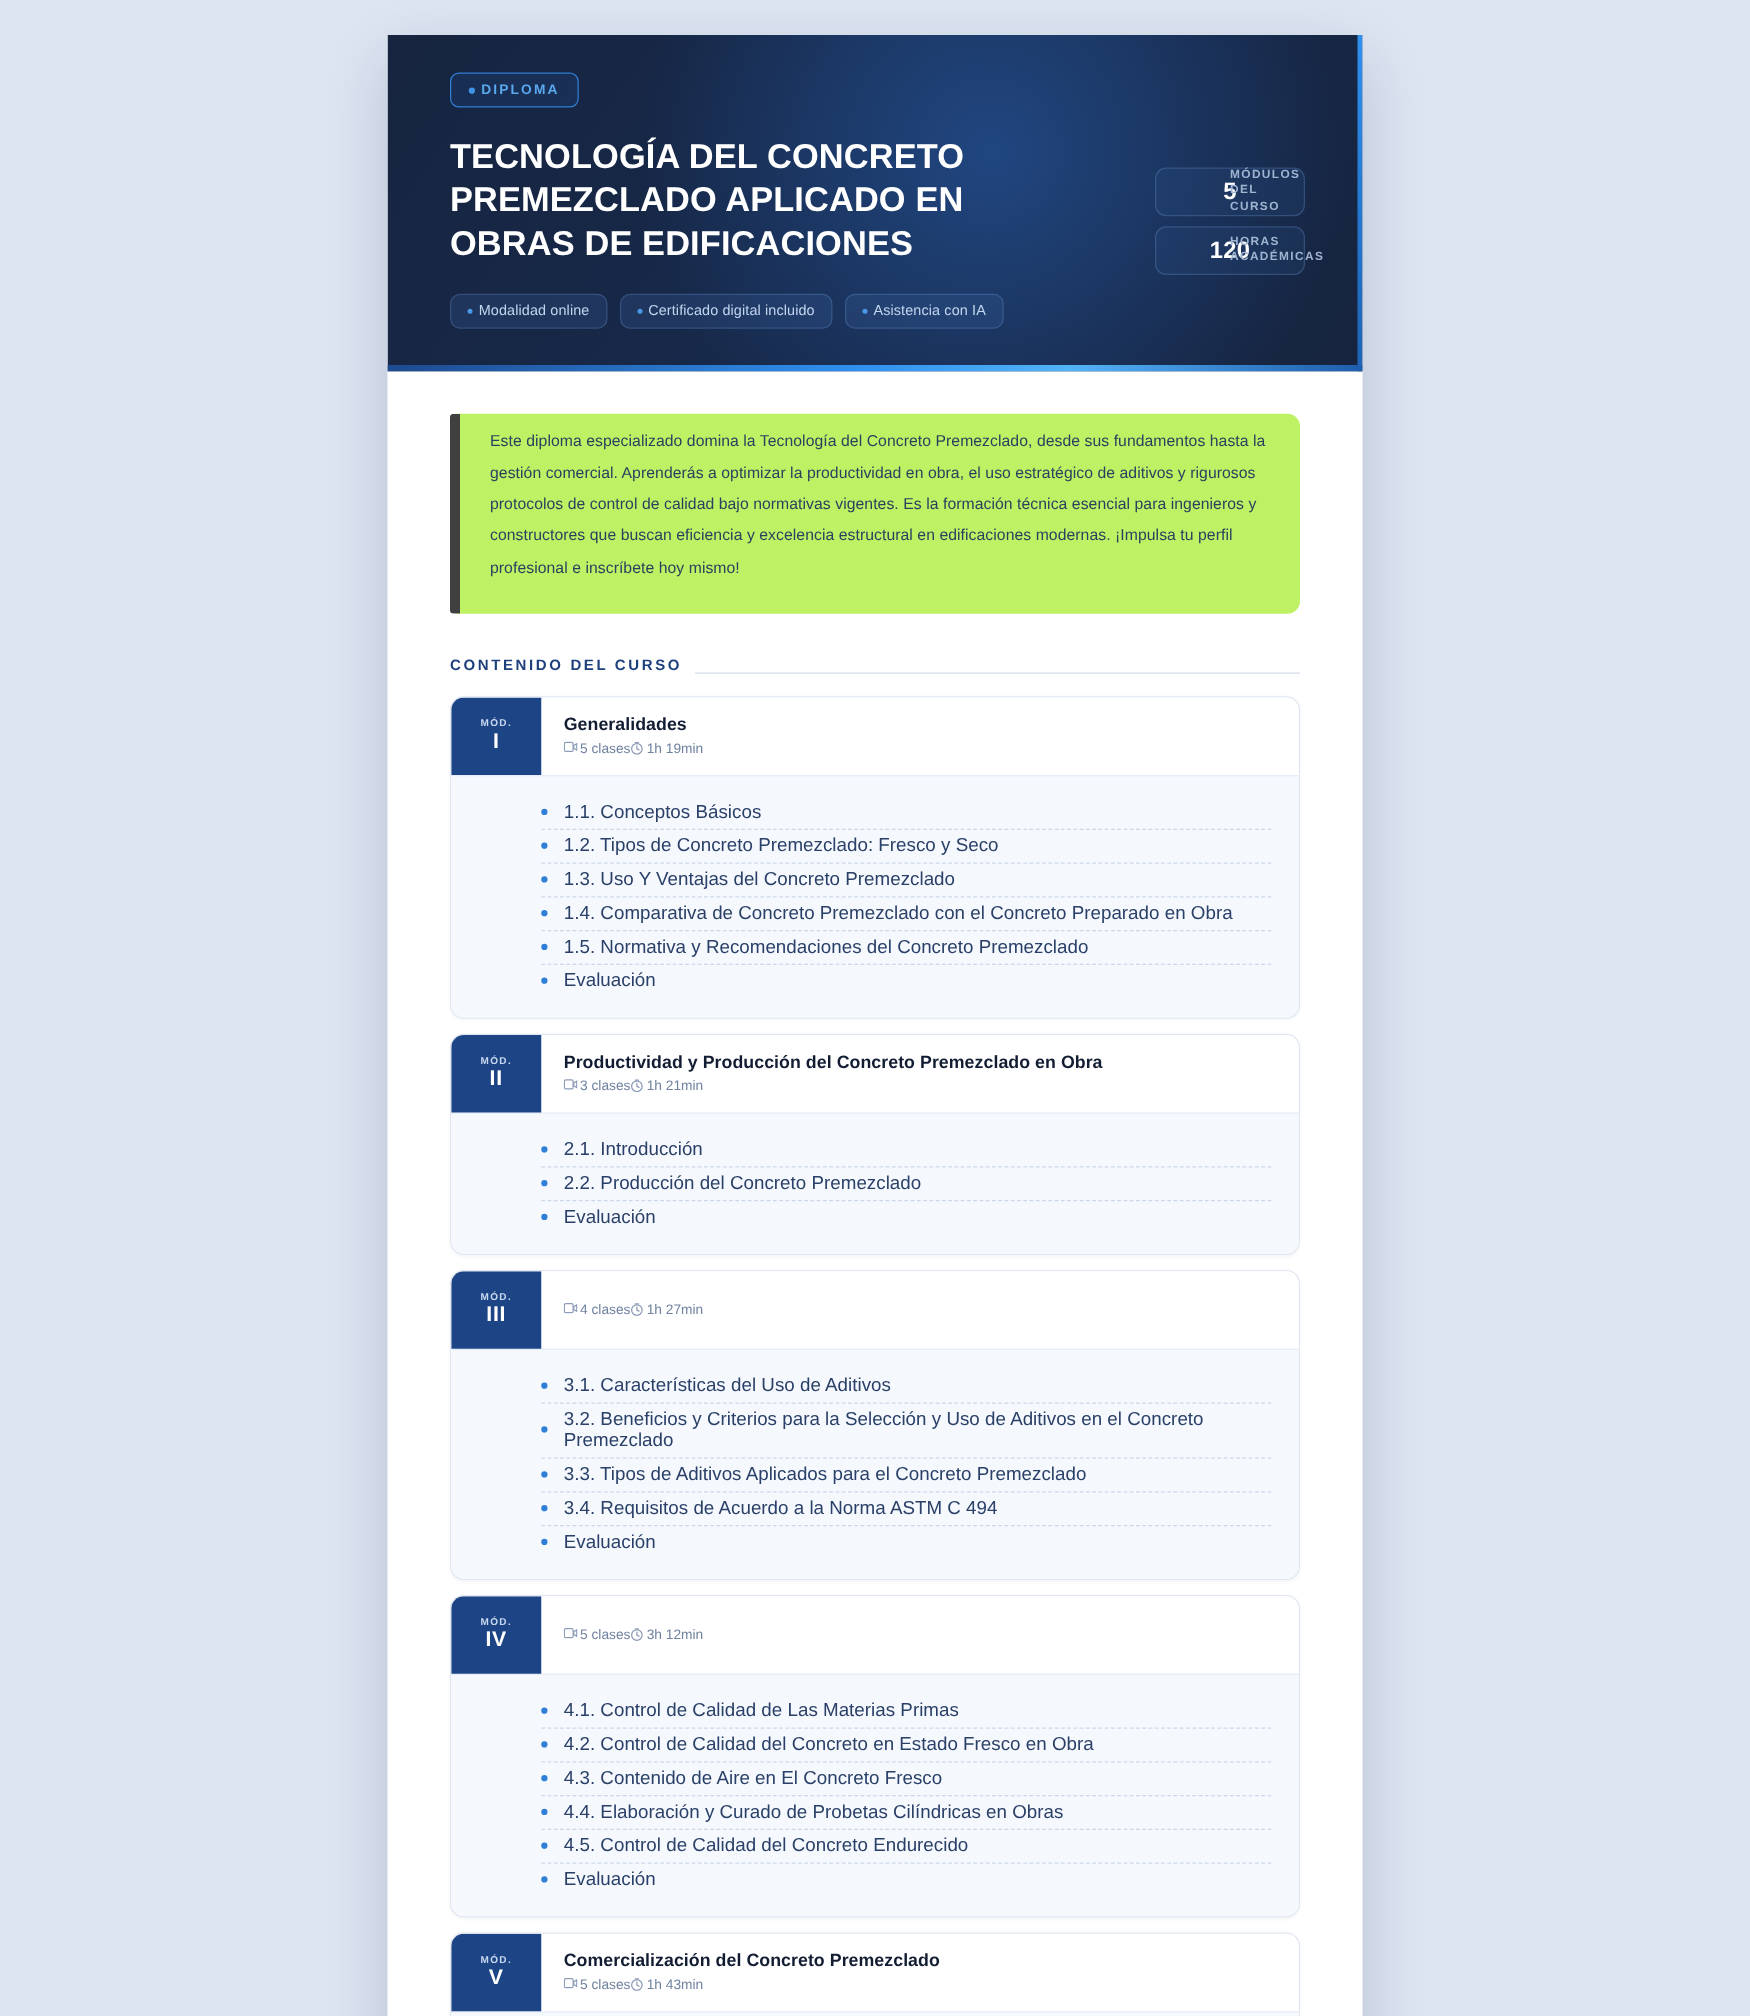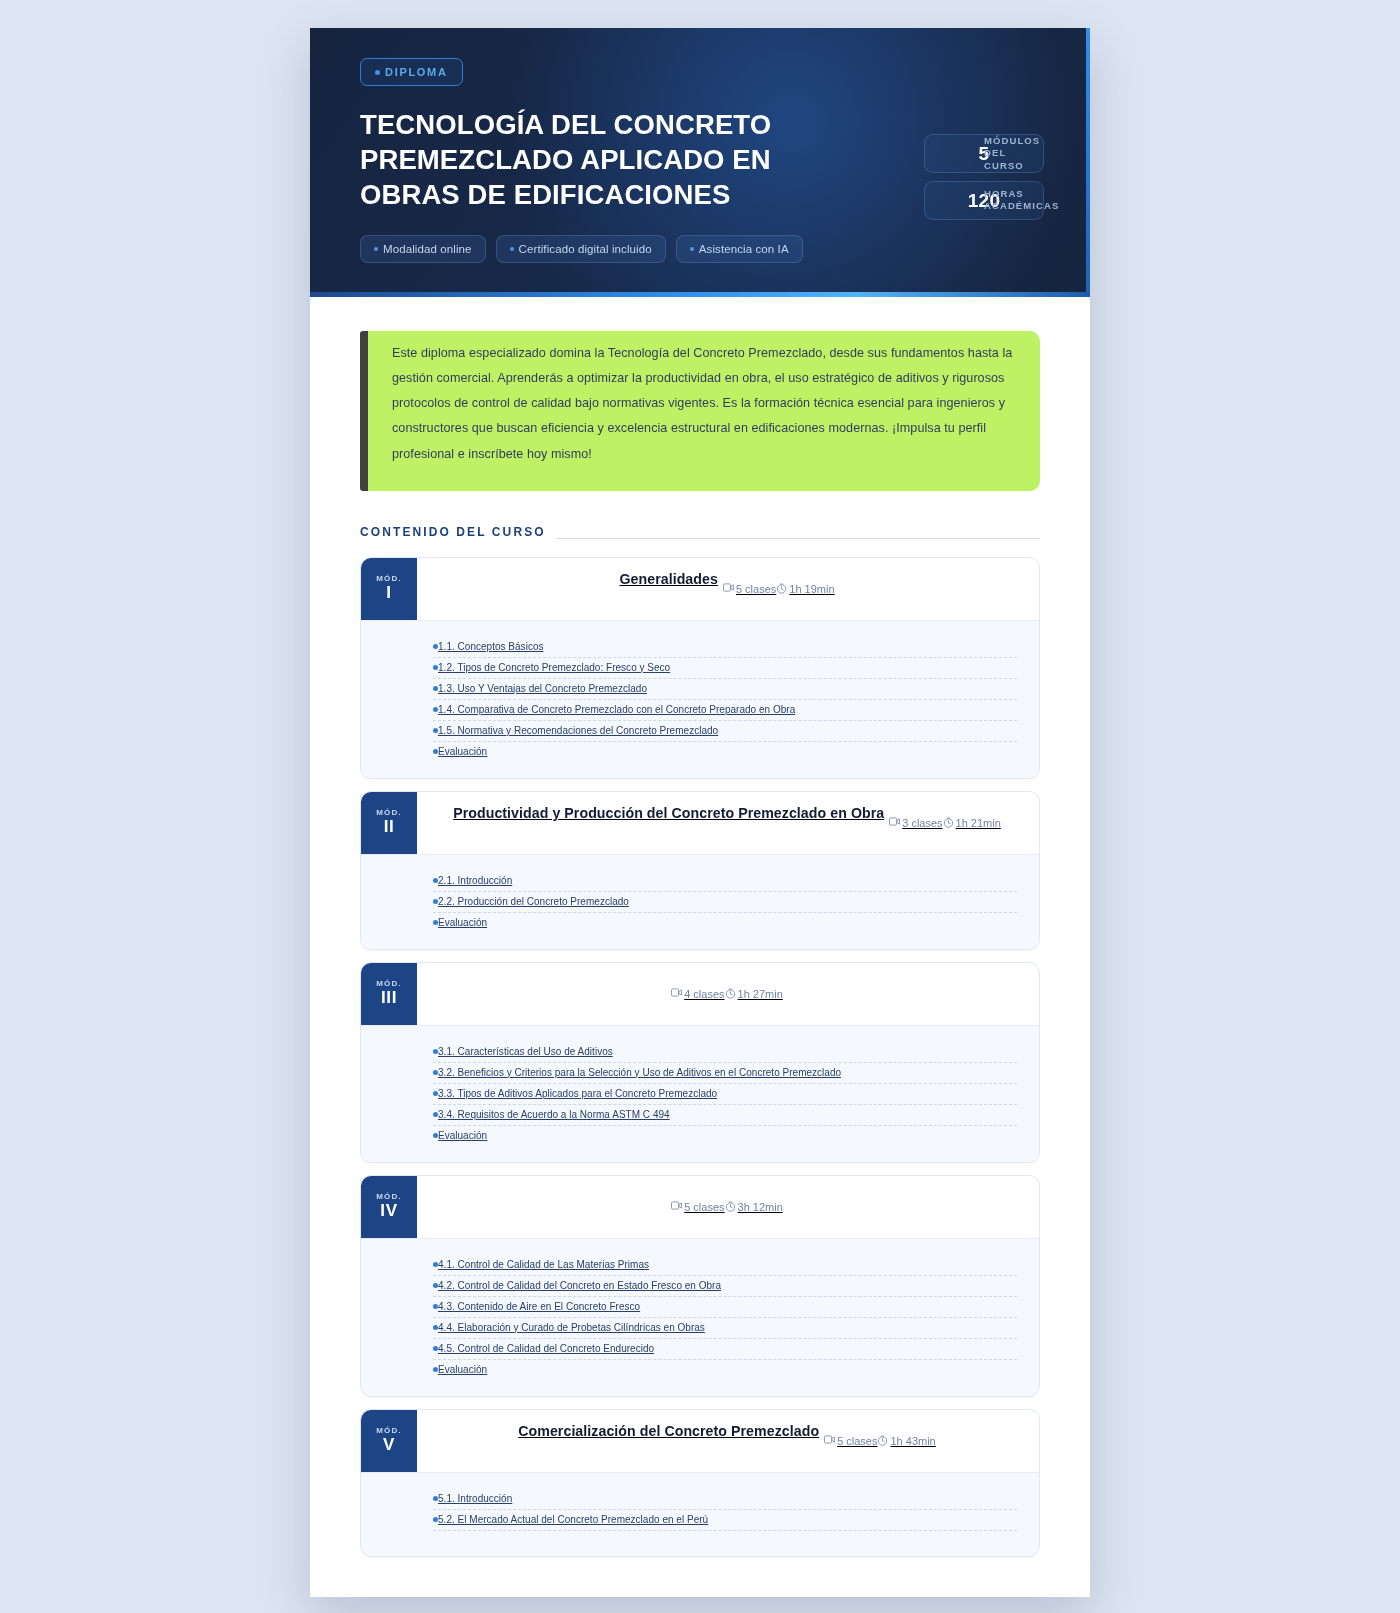--- a/index.html
+++ b/index.html
@@ -195,21 +195,21 @@
     overflow: hidden;
     background: #ffffff;
     box-shadow: 0 1px 3px rgba(30, 55, 105, 0.05);
   }
   .mod-head {
     display: flex;
     align-items: stretch;
     background: #ffffff;
   }
   .mod-badge {
-    width: 56px;
+    width: 72px;
     min-height: 62px;
     background: #1d4585;
     color: #ffffff;
     display: flex;
     flex-direction: column;
     align-items: center;
     justify-content: center;
     gap: 1px;
     flex: none;
   }
@@ -222,24 +222,23 @@
   .mod-badge .mb-num {
     font-size: 17px;
     font-weight: 800;
     letter-spacing: 0.6px;
     line-height: 1.1;
   }
   .mod-head-text {
     flex: 1;
     padding: 13px 20px 13px 18px;
     display: flex;
-    flex-direction: row;
+    flex-direction: column;
     justify-content: center;
     gap: 5px;
-    text-decoration: underline;
   }
   .mod-title {
     color: #121d33;
     font-size: 14.2px;
     font-weight: 800;
     letter-spacing: 0.05px;
   }
   .mod-meta {
     display: flex;
     align-items: center;
@@ -251,27 +250,26 @@
   .mi svg { display: block; }
 
   .lessons {
     background: #f5f8fd;
     border-top: 1px solid #e6ecf6;
     padding: 16px 22px 16px 72px;
   }
   .lesson {
     display: flex;
     align-items: center;
-    gap: 0;
+    gap: 13px;
     color: #2a4068;
-    font-size: 10px;
+    font-size: 15px;
     padding: 4px 0 5px 0;
     border-bottom: 1px dashed #ccd8e9;
     letter-spacing: 0.02px;
-    text-decoration: underline;
   }
   .lesson:last-child { border-bottom: none; }
   .ldot {
     width: 5px; height: 5px; border-radius: 50%;
     background: #2f7fd6;
     flex: none;
   }
 </style>
 </head>
 <body>

